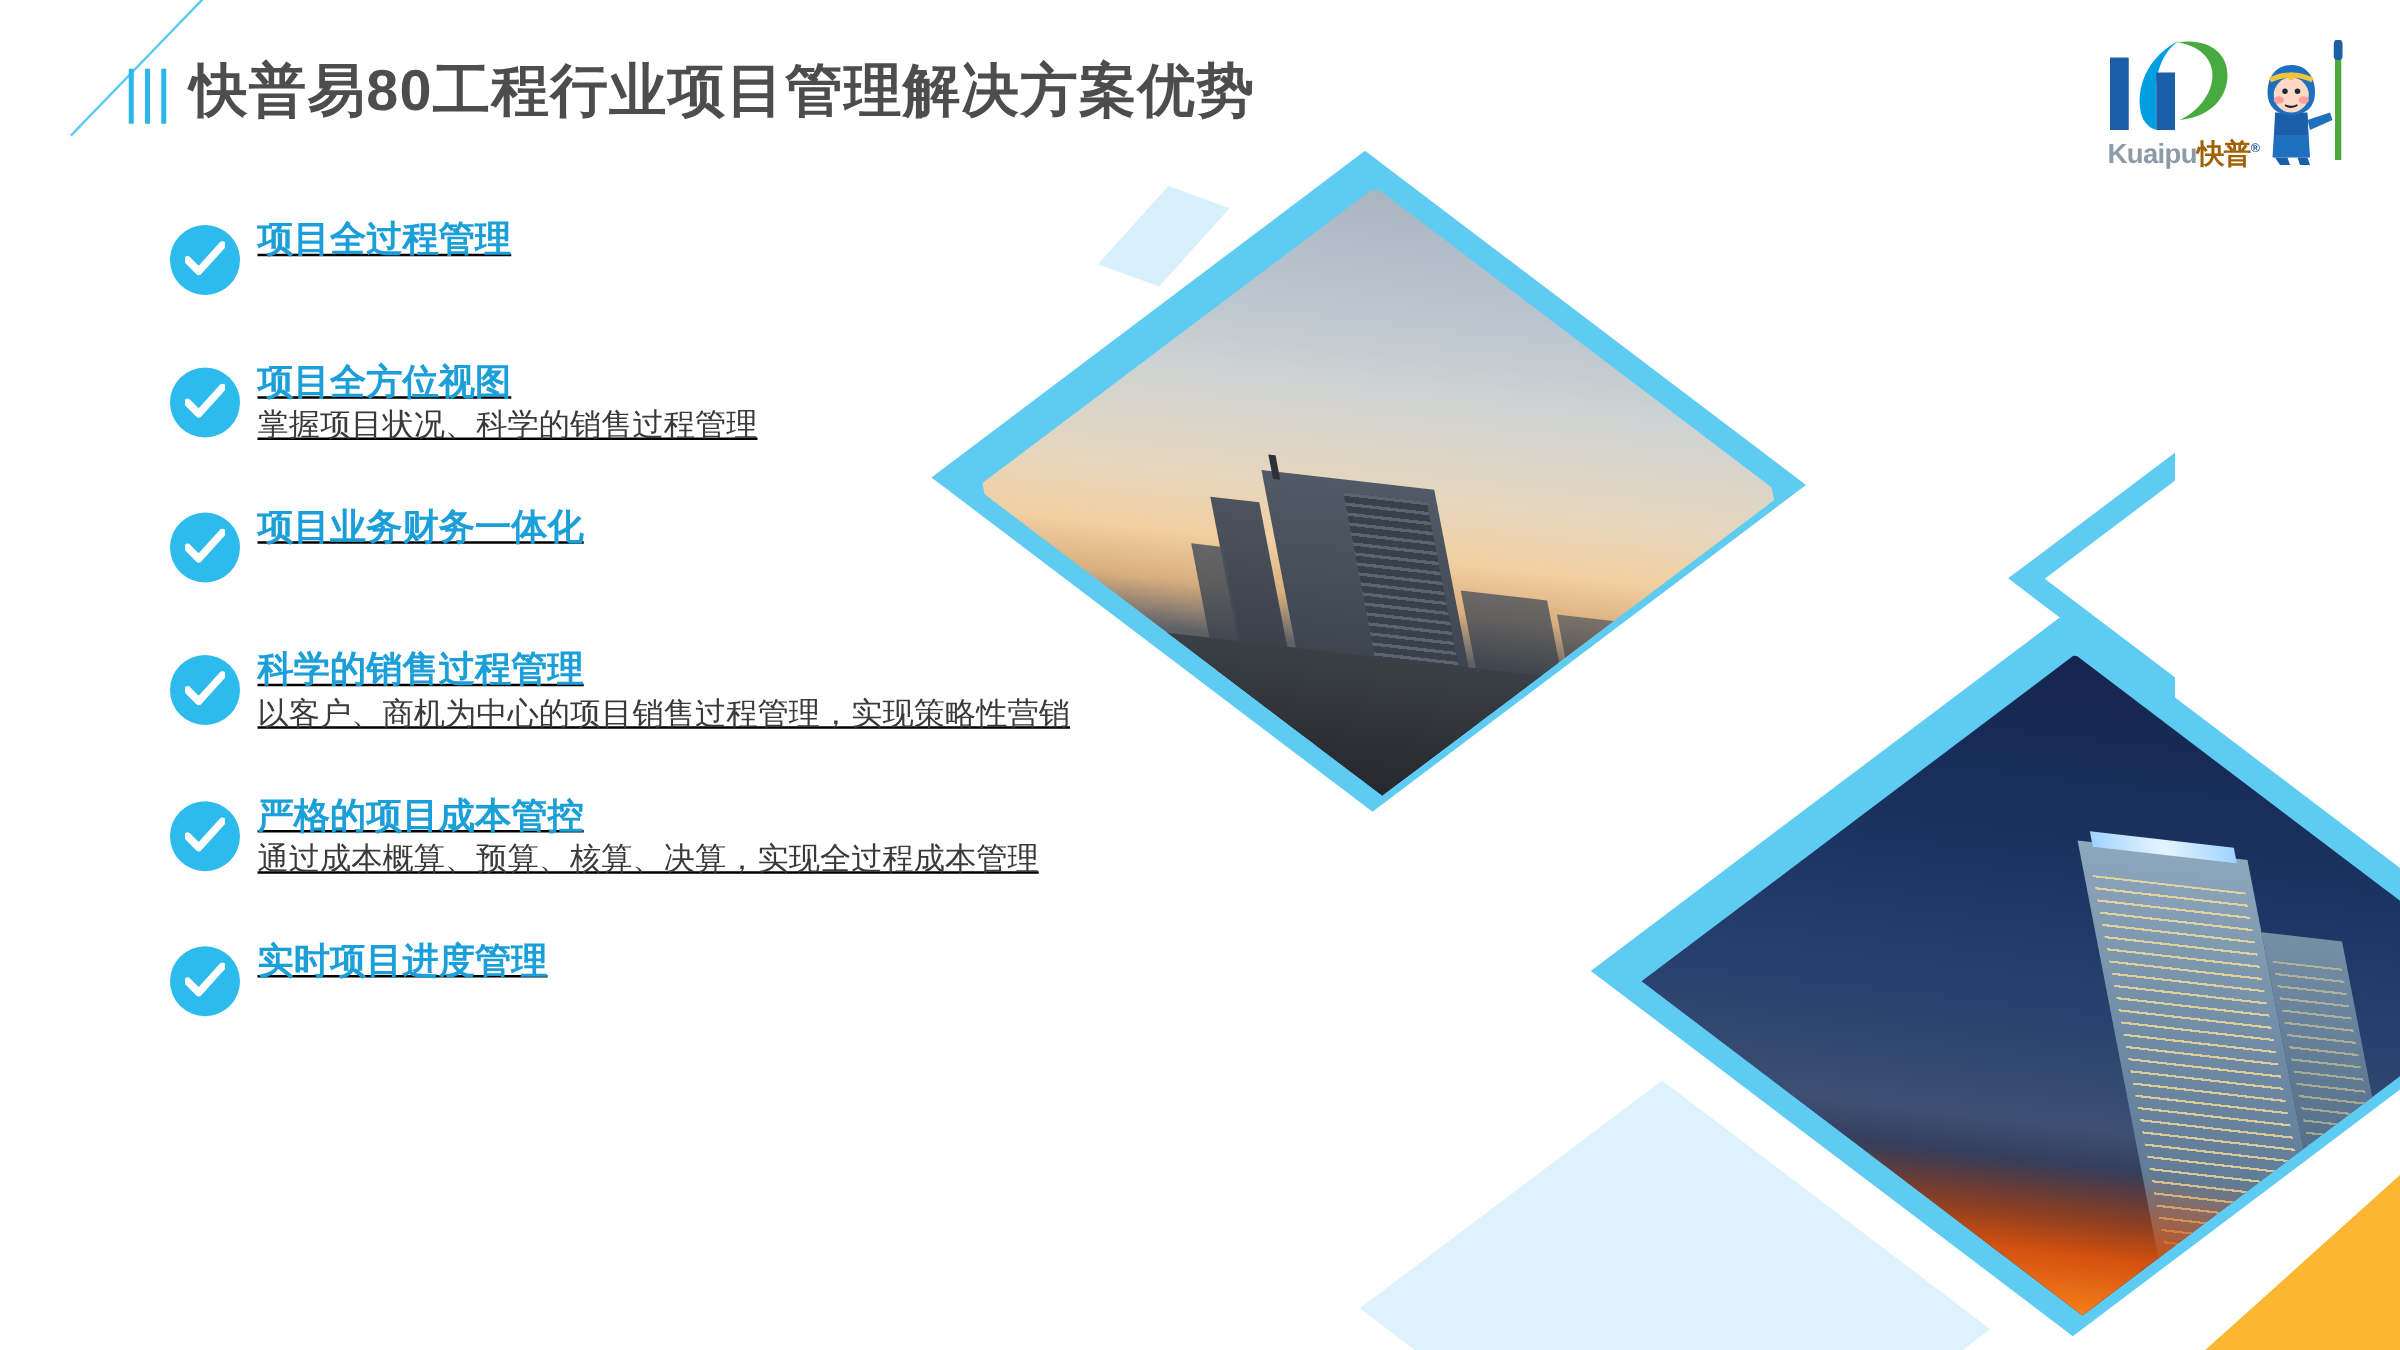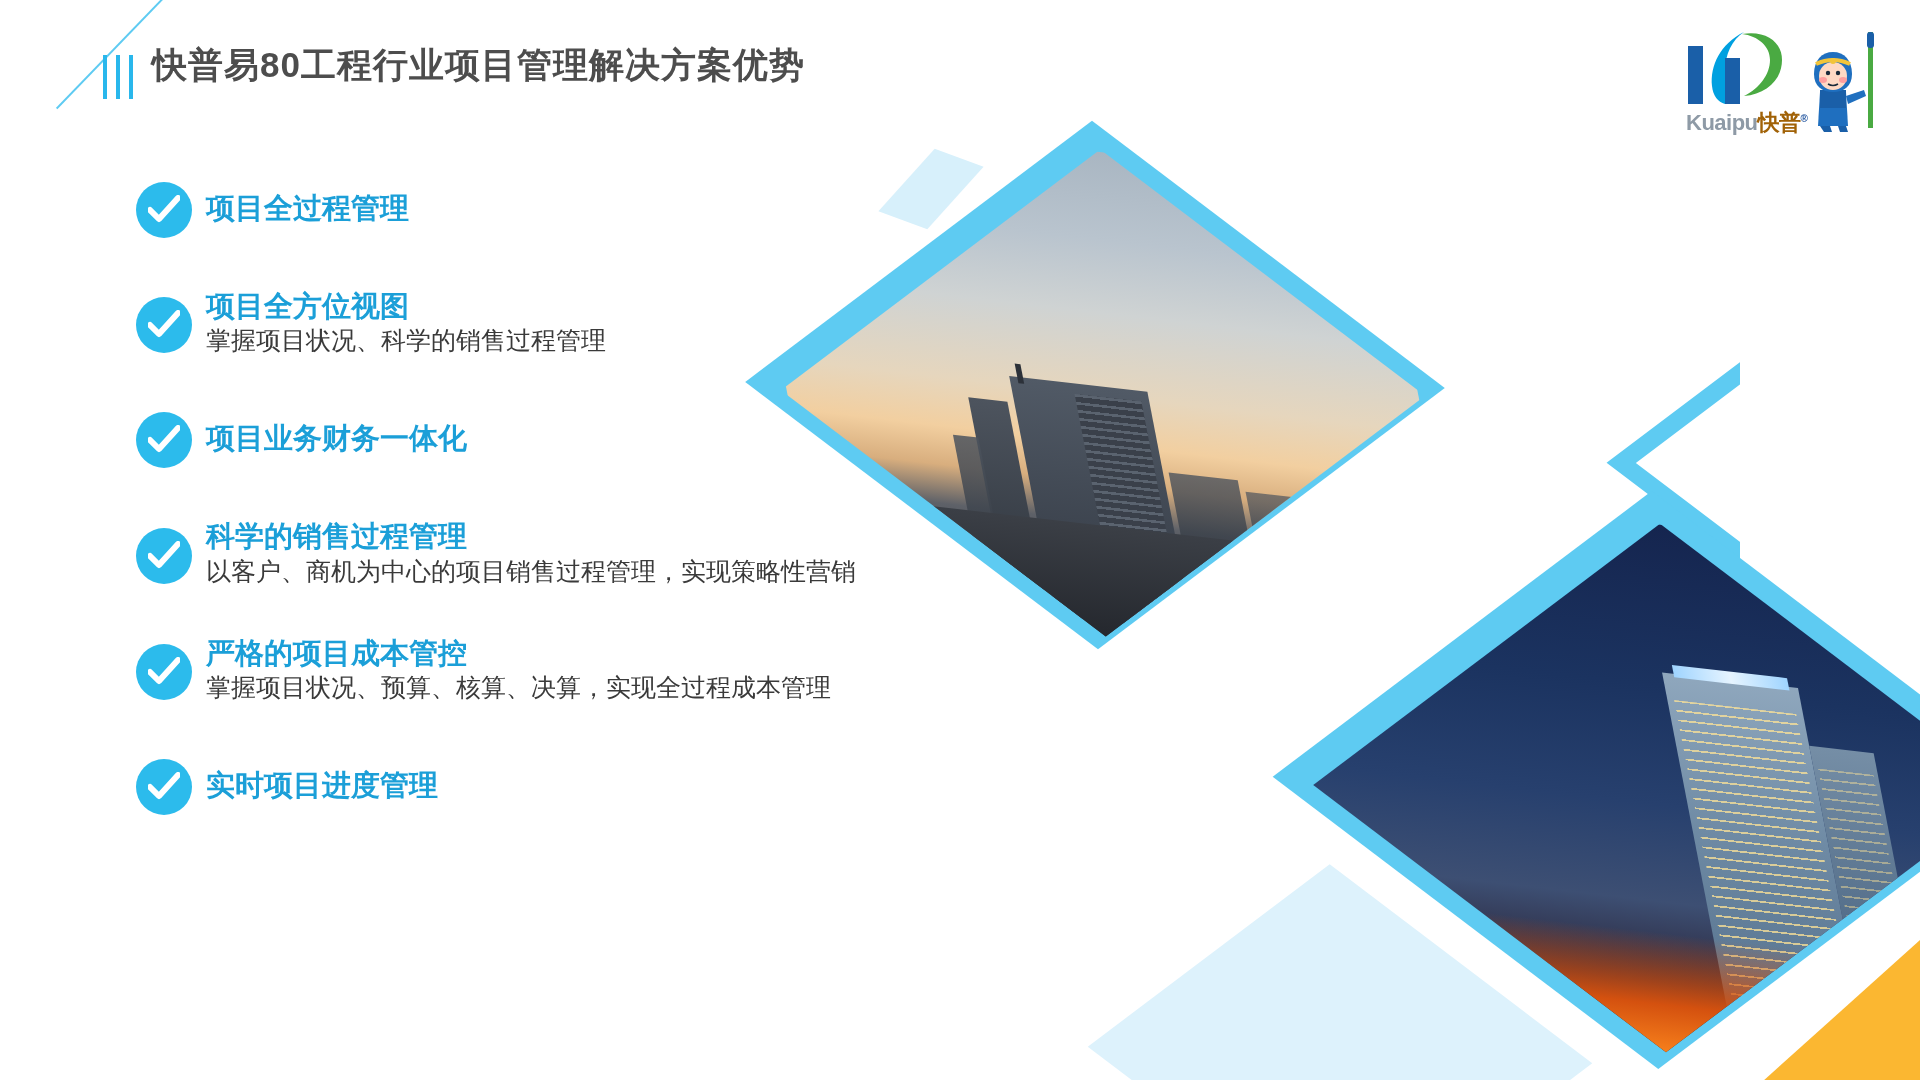--- a/index.html
+++ b/index.html
@@ -145,43 +145,44 @@
 
   
   .header { position: absolute; left: 0; top: 0; width: 1920px; height: 150px; }
   .title-bars {
     position: absolute; left: 103px; top: 55px;
     display: flex; gap: 9px;
   }
   .title-bars i { display:block; width: 4px; height: 44px; background: #29b7ec; }
   .page-title {
     position: absolute; left: 152px; top: 42px;
-    font-size: 35px; font-weight: bold; color: #4d4d4d;
+    font-size: 46px; font-weight: bold; color: #4d4d4d;
     letter-spacing: 1px; white-space: nowrap;
   }
 
   
   .logo { position: absolute; right: 28px; top: 26px; width: 210px; height: 112px; }
   .logo-mark { position: absolute; left: 0; top: 2px; width: 110px; height: 78px; }
   .logo-text {
     position: absolute; left: 4px; bottom: 0px;
     font-size: 22px; font-weight: bold; color: #8e9aa6;
     letter-spacing: -0.5px; white-space: nowrap;
   }
   .logo-text .cn { color: #a16207; }
   .logo-text .reg { font-size: 10px; vertical-align: super; color: #1a4f9c; }
   .mascot { position: absolute; right: 6px; top: 4px; width: 86px; height: 104px; }
 
   
   .bullets { position: absolute; left: 136px; top: 176px; width: 980px; }
   .bullet-row {
     position: relative;
-    display: flex; align-items: center;
+    display: flex; align-items: flex-start;
     margin-bottom: 50px;
     min-height: 64px;
+    text-decoration: underline;
   }
   .check-icon {
     flex: 0 0 auto;
     width: 56px; height: 56px; border-radius: 50%;
     background: #2cbbec;
     margin-top: 4px;
     position: relative;
   }
   .check-icon svg { position: absolute; left: 12px; top: 13px; }
   .bullet-texts { margin-left: 14px; }
@@ -335,21 +336,21 @@
     </div>
 
     <div class="bullet-row">
       <div class="check-icon">
         <svg width="32" height="30" viewBox="0 0 32 30">
           <path d="M2 15 L11 24 L30 3" stroke="#ffffff" stroke-width="6" fill="none" stroke-linecap="round" stroke-linejoin="round"></path>
         </svg>
       </div>
       <div class="bullet-texts">
         <div class="bullet-title">严格的项目成本管控</div>
-        <div class="bullet-desc">掌握项目状况、预算、核算、决算，实现全过程成本管理</div>
+        <div class="bullet-desc">通过成本概算、预算、核算、决算，实现全过程成本管理</div>
       </div>
     </div>
 
     <div class="bullet-row">
       <div class="check-icon">
         <svg width="32" height="30" viewBox="0 0 32 30">
           <path d="M2 15 L11 24 L30 3" stroke="#ffffff" stroke-width="6" fill="none" stroke-linecap="round" stroke-linejoin="round"></path>
         </svg>
       </div>
       <div class="bullet-texts">

